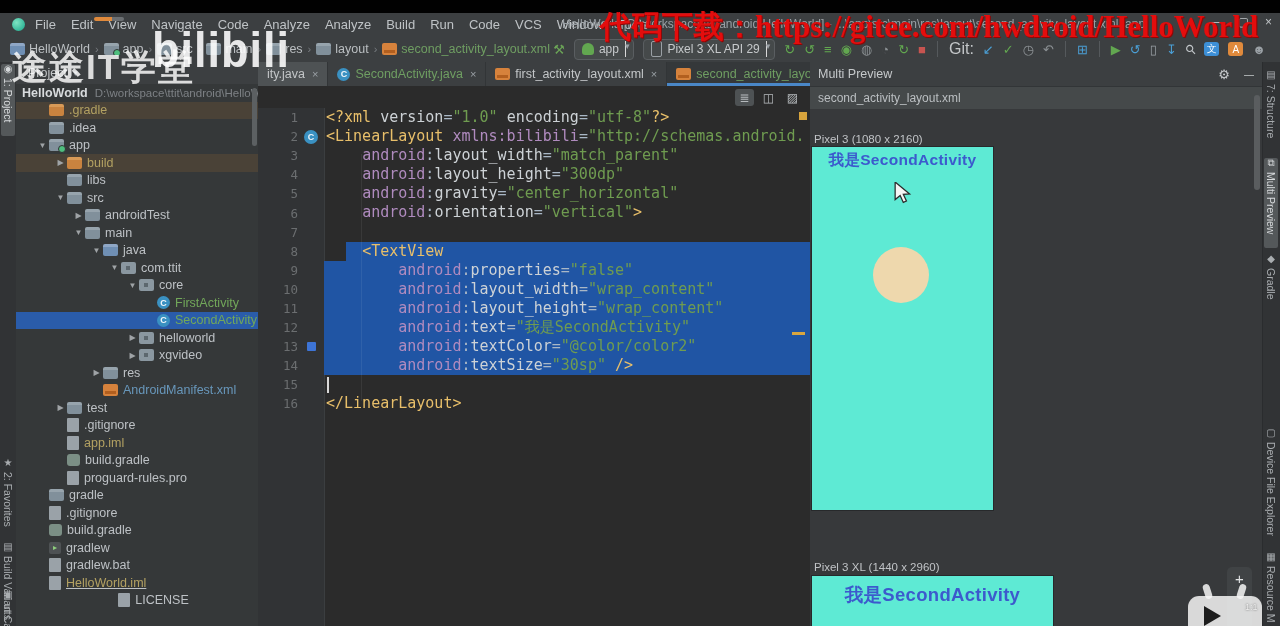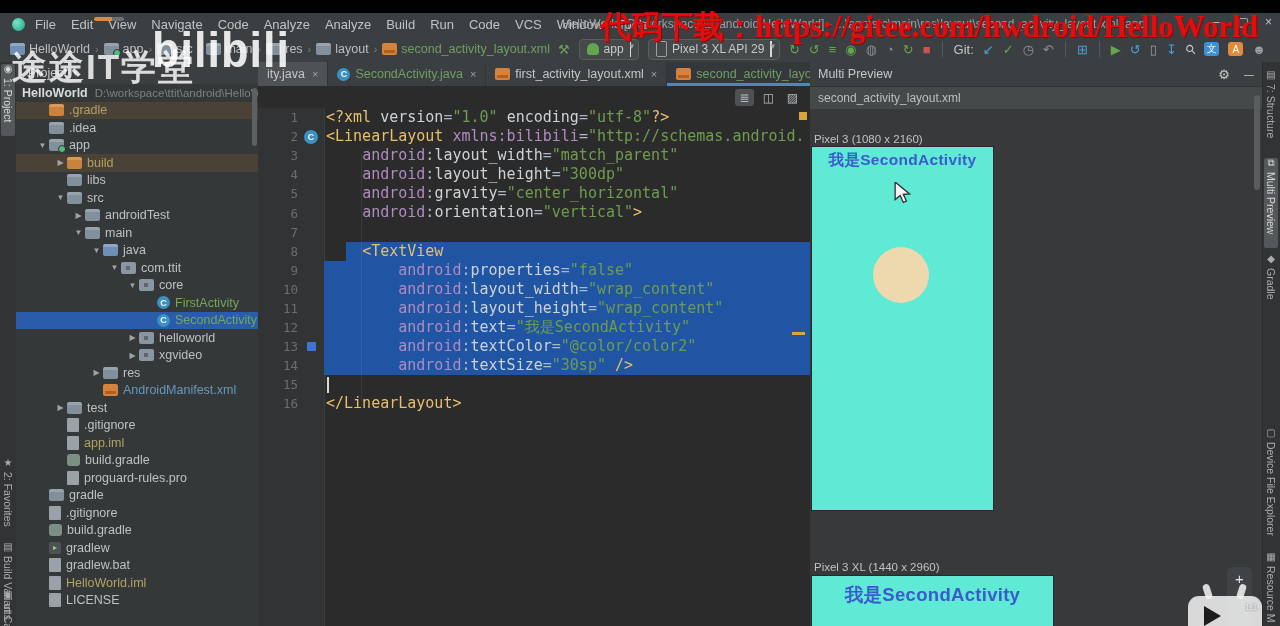--- a/index.html
+++ b/index.html
@@ -201,21 +201,21 @@
       </span>
       <span class="tb-icon" style="color: rgb(98, 167, 80);"><span>↻</span></span>
       <span class="tb-icon" style="color: rgb(98, 167, 80);"><span>↺</span></span>
       <span class="tb-icon" style="color: rgb(98, 167, 80);"><span>≡</span></span>
       <span class="tb-icon" style="color: rgb(98, 167, 80);"><span>◉</span></span>
       <span class="tb-icon" style="color: rgb(138, 143, 146);"><span>◍</span></span>
       <span class="tb-icon" style="color: rgb(138, 143, 146);"><span>◔</span></span>
       <span class="tb-icon" style="color: rgb(98, 167, 80);"><span>↻</span></span>
       <span class="tb-icon" style="color: rgb(199, 84, 80);"><span>■</span></span>
       <span class="tb-sep"></span>
-      <span style="font-size: 13px; color: rgb(195, 198, 200);">Git:</span>
+      <span style="font-size: 16px; color: rgb(195, 198, 200);">Git:</span>
       <span class="tb-icon" style="color: rgb(75, 159, 213);"><span>↙</span></span>
       <span class="tb-icon" style="color: rgb(98, 167, 80);"><span>✓</span></span>
       <span class="tb-icon" style="color: rgb(138, 143, 146);"><span>◷</span></span>
       <span class="tb-icon" style="color: rgb(138, 143, 146);"><span>↶</span></span>
       <span class="tb-sep"></span>
       <span class="tb-icon" style="color: rgb(75, 159, 213);"><span>⊞</span></span>
       <span class="tb-sep"></span>
       <span class="tb-icon" style="color: rgb(98, 167, 80);"><span>▶</span></span>
       <span class="tb-icon" style="color: rgb(75, 159, 213);"><span>↺</span></span>
       <span class="tb-icon" style="color: rgb(154, 160, 165);"><span>▯</span></span>
@@ -384,26 +384,26 @@
       <div class="trow" style="padding-left: 20px;">
         <span class="arrow"></span>
         <span class="ic ic-exe">▸</span>
         <span class="lbl">gradlew</span>
       </div>
       <div class="trow" style="padding-left: 20px;">
         <span class="arrow"></span>
         <span class="ic ic-file"></span>
         <span class="lbl">gradlew.bat</span>
       </div>
-      <div class="trow" style="padding-left: 20px;">
+      <div class="trow" style="padding-left: 20px; text-decoration: underline;">
         <span class="arrow"></span>
         <span class="ic ic-file"></span>
         <span class="lbl t-olive">HelloWorld.iml</span>
       </div>
-      <div class="trow" style="padding-left: 20px;">
+      <div class="trow" style="padding-left: 20px; justify-content: center;">
         <span class="arrow"></span>
         <span class="ic ic-file"></span>
         <span class="lbl">LICENSE</span>
       </div>
     </div>
   <div id="tree-scroll"></div>
 </div>
 
 <div id="tabbar" class="abs">
     <div class="tab light">

